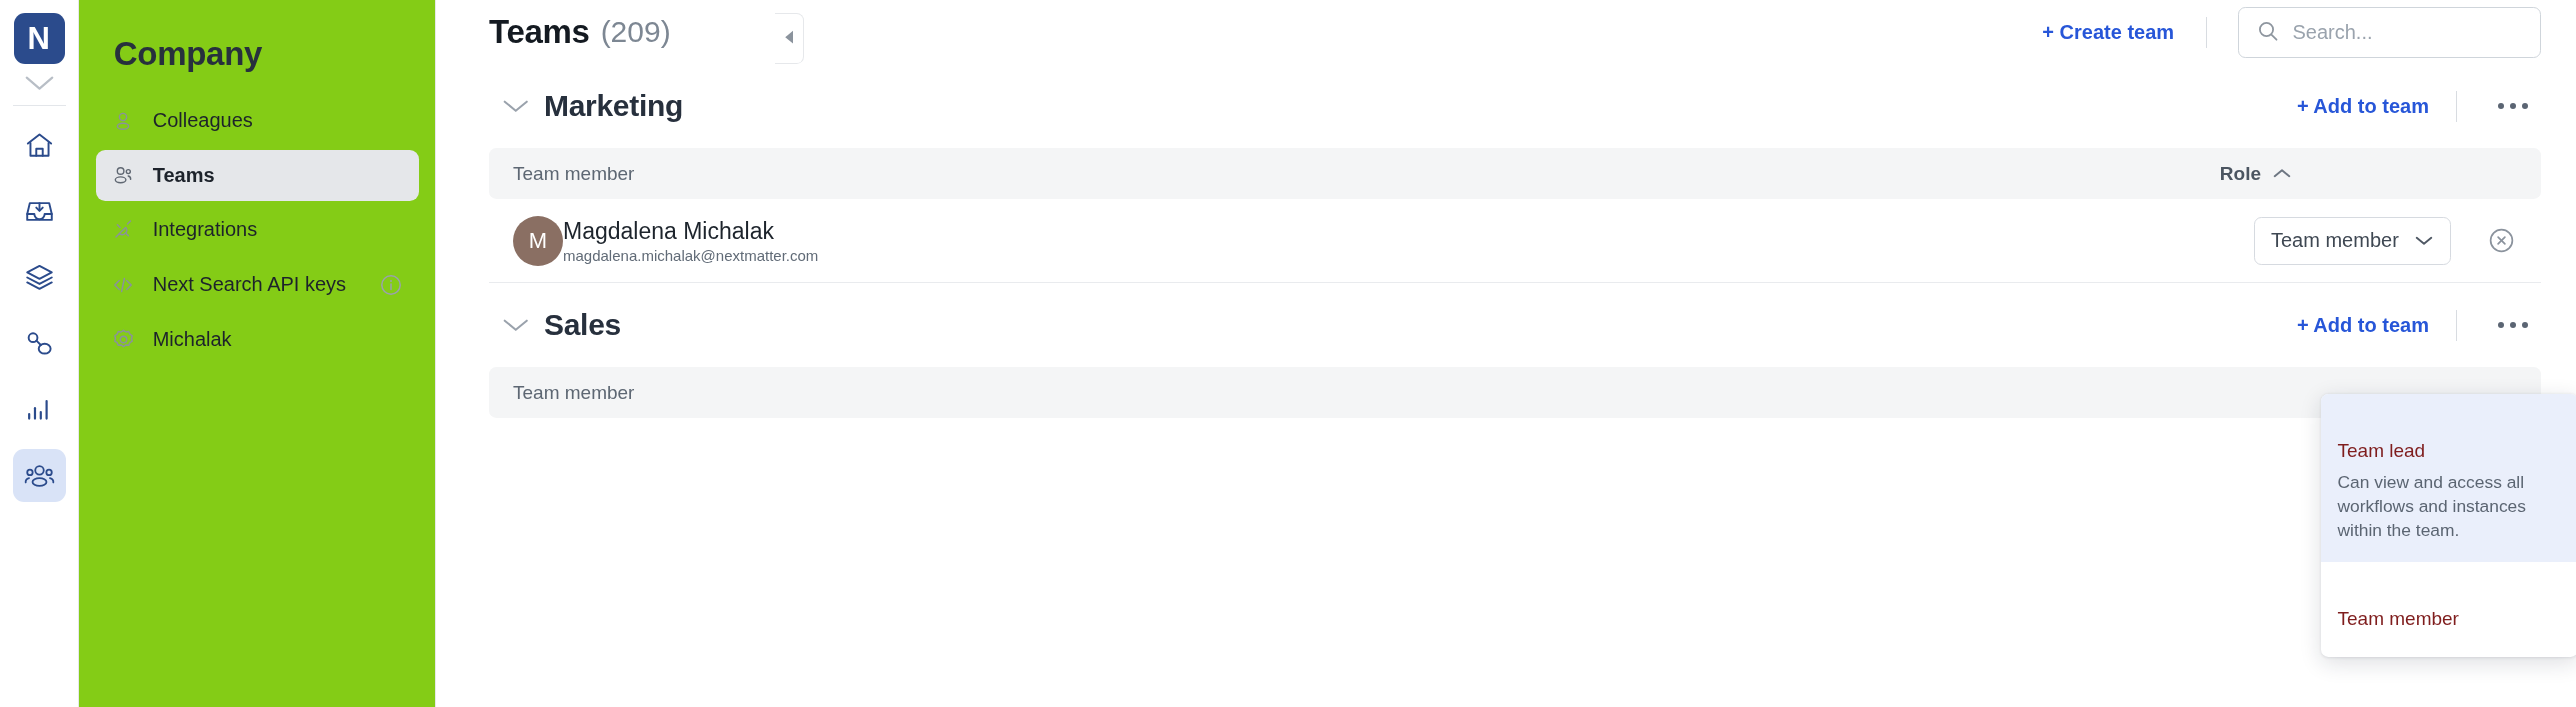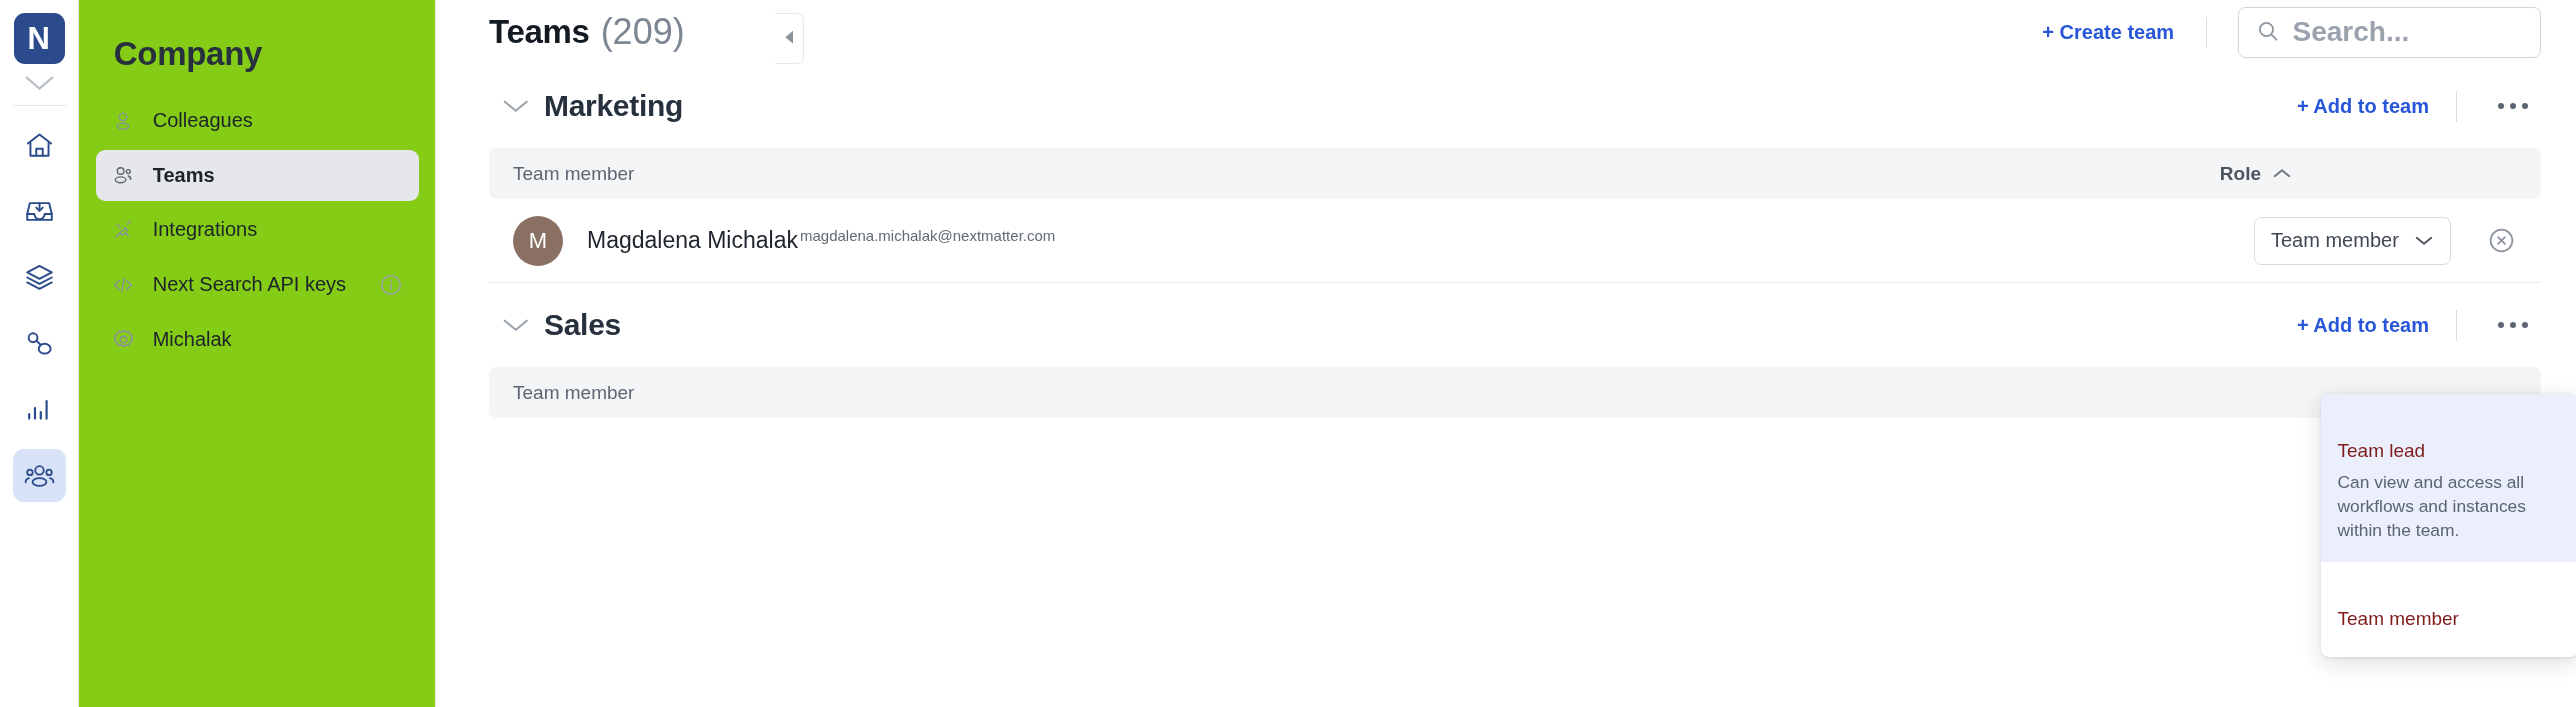--- a/index.html
+++ b/index.html
@@ -70,34 +70,33 @@
     z-index: 5;
   }
 
   
   .main { flex: 1 1 auto; height: 708px; background: #ffffff; position: relative; overflow: hidden; }
   .topbar {
     height: 64px; display: flex; align-items: center;
     padding: 0 35px 0 53px;
   }
   .page-title { font-size: 33px; font-weight: 700; color: #141a21; letter-spacing: -0.3px; }
-  .page-count { font-size: 36px; color: #7d8793; margin-left: 11px; font-weight: 400; }
+  .page-count { font-size: 30px; color: #7d8793; margin-left: 11px; font-weight: 400; }
   .topbar-right { margin-left: auto; display: flex; align-items: center; gap: 4px; }
   .link-btn { color: #2756d8; font-size: 20px; font-weight: 600; white-space: nowrap; }
   .v-sep { width: 0.9px; height: 31px; background: #d8dce1; margin: 0 27.5px; }
   .search-box {
     width: 303px; height: 51px; border: 0.9px solid #cfd5db; border-radius: 7.3px;
     display: flex; align-items: center; gap: 13px; padding: 0 16.5px;
     background: #ffffff;
   }
   .search-input {
-    border: none; outline: none; font-size: 28px; color: #4a535e;
+    border: none; outline: none; font-size: 20px; color: #4a535e;
     background: transparent; width: 100%;
     font-family: "Liberation Sans", sans-serif;
-    font-weight: bold;
   }
   .search-input::placeholder { color: #9aa3ad; }
 
   
   .team-section { padding: 0 35px 0 53px; }
   .team-head {
     display: flex; align-items: center; height: 84px; padding-left: 13px;
   }
   .team-chev { width: 31px; display: flex; align-items: center; }
   .team-name { font-size: 30px; font-weight: 700; color: #27303d; margin-left: 11px; letter-spacing: -0.3px; }
@@ -115,21 +114,21 @@
   .member-row {
     display: flex; align-items: center; height: 84px;
     border-bottom: 0.9px solid #e9ebee; padding: 0 24px;
   }
   .avatar {
     width: 50px; height: 50px; border-radius: 50%;
     background: #8a6f63; color: #ffffff;
     display: flex; align-items: center; justify-content: center;
     font-size: 22px; flex: 0 0 50px;
   }
-  .member-meta { margin-left: 24px; display: flex; flex-direction: row; gap: 2px; }
+  .member-meta { display: flex; flex-direction: column; gap: 2px; }
   .member-name { font-size: 23px; color: #1d242c; }
   .member-email { font-size: 15px; color: #616b77; }
   .row-right { margin-left: auto; display: flex; align-items: center; gap: 35px; }
   .role-select {
     height: 48px; border: 0.9px solid #d6dae0; border-radius: 7.3px;
     display: flex; align-items: center; gap: 14.7px; padding: 0 16.5px;
     font-size: 20px; color: #3f4853; background: #fff;
   }
   .remove-btn { width: 31px; height: 31px; display:flex; align-items:center; justify-content:center; }
 

